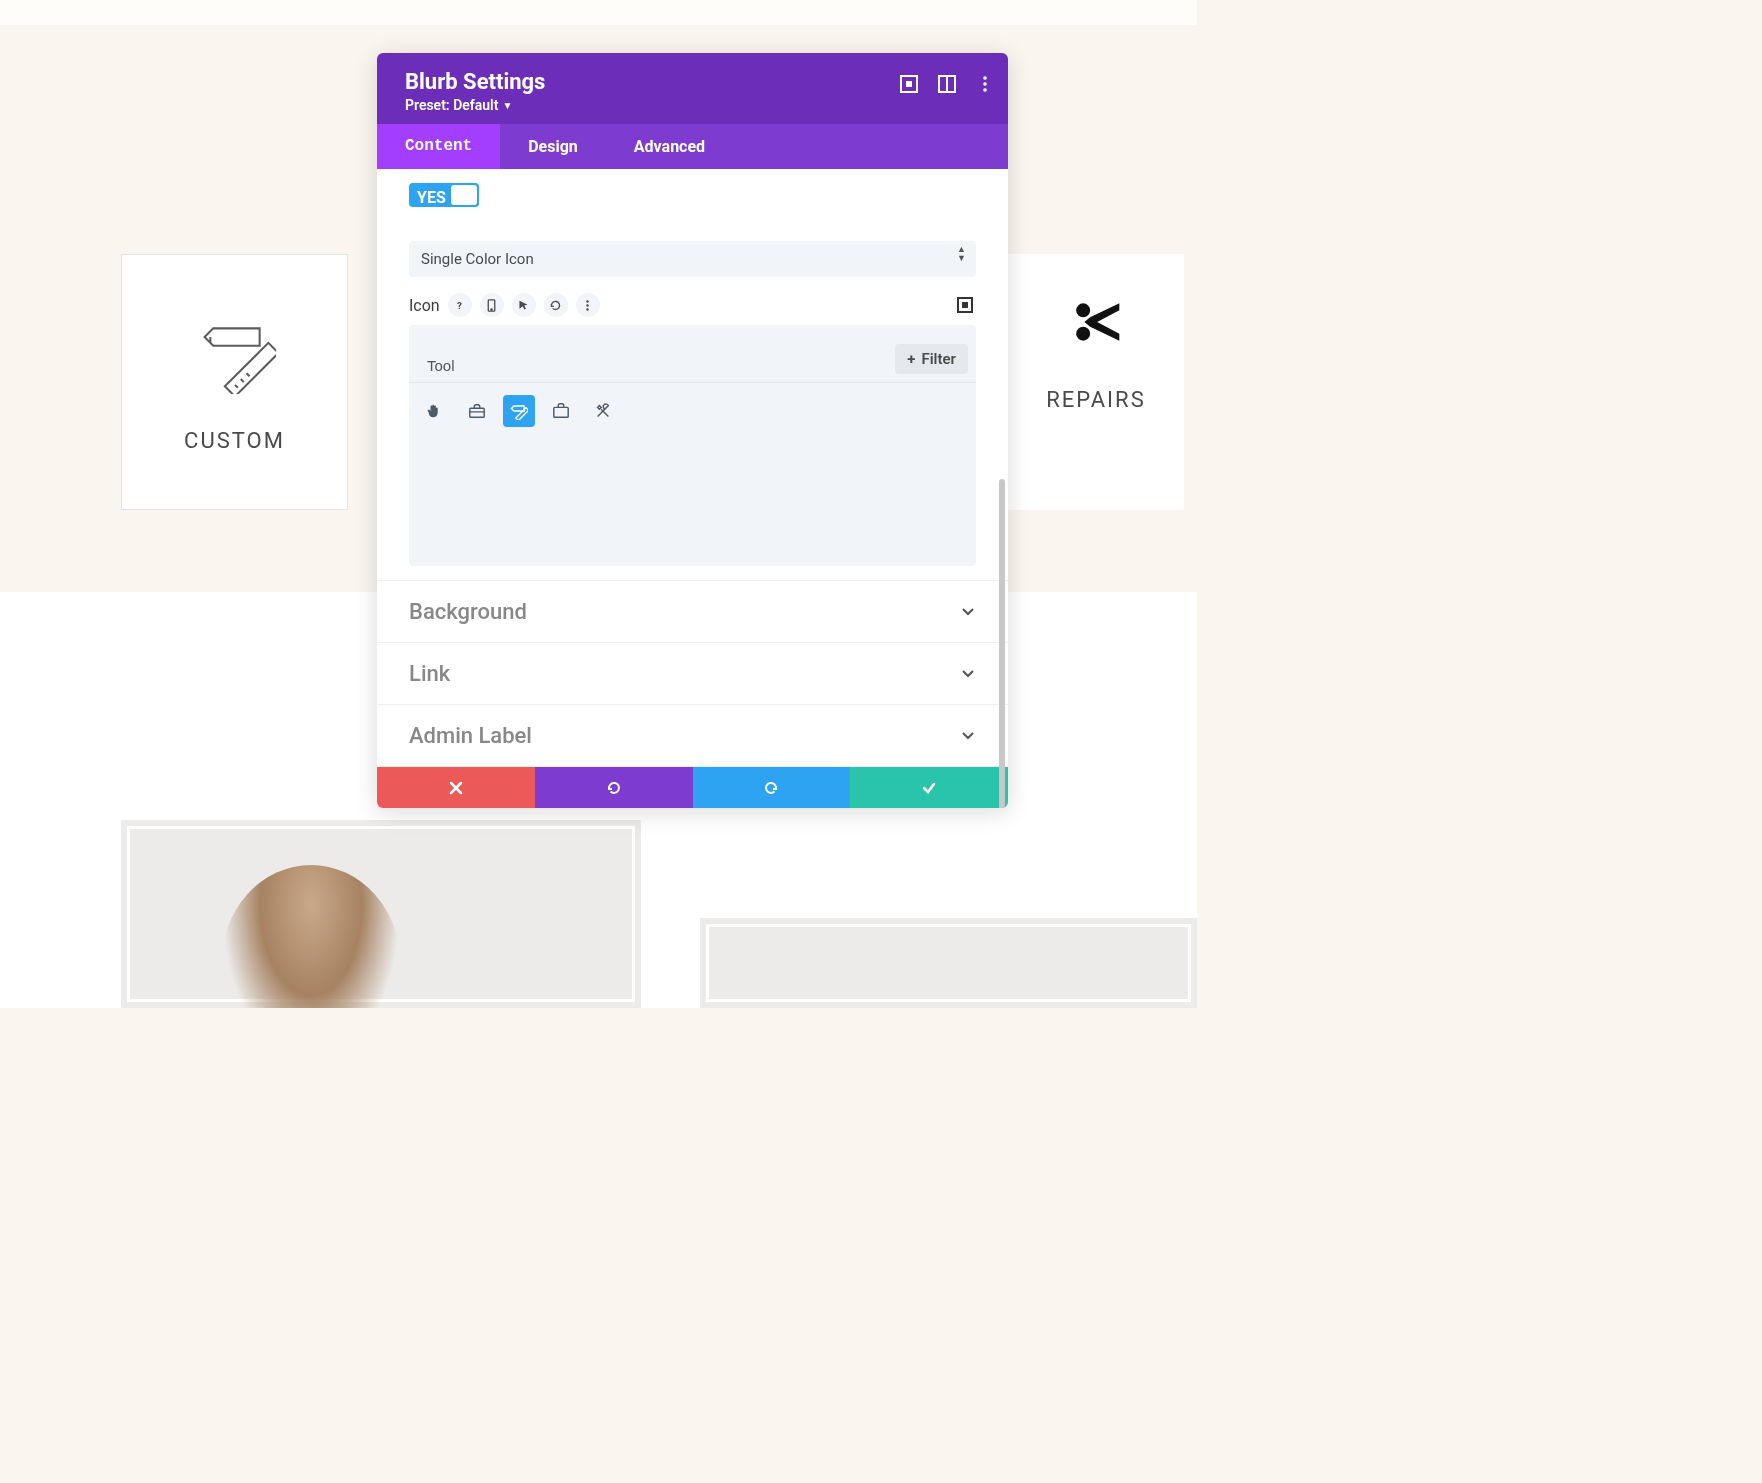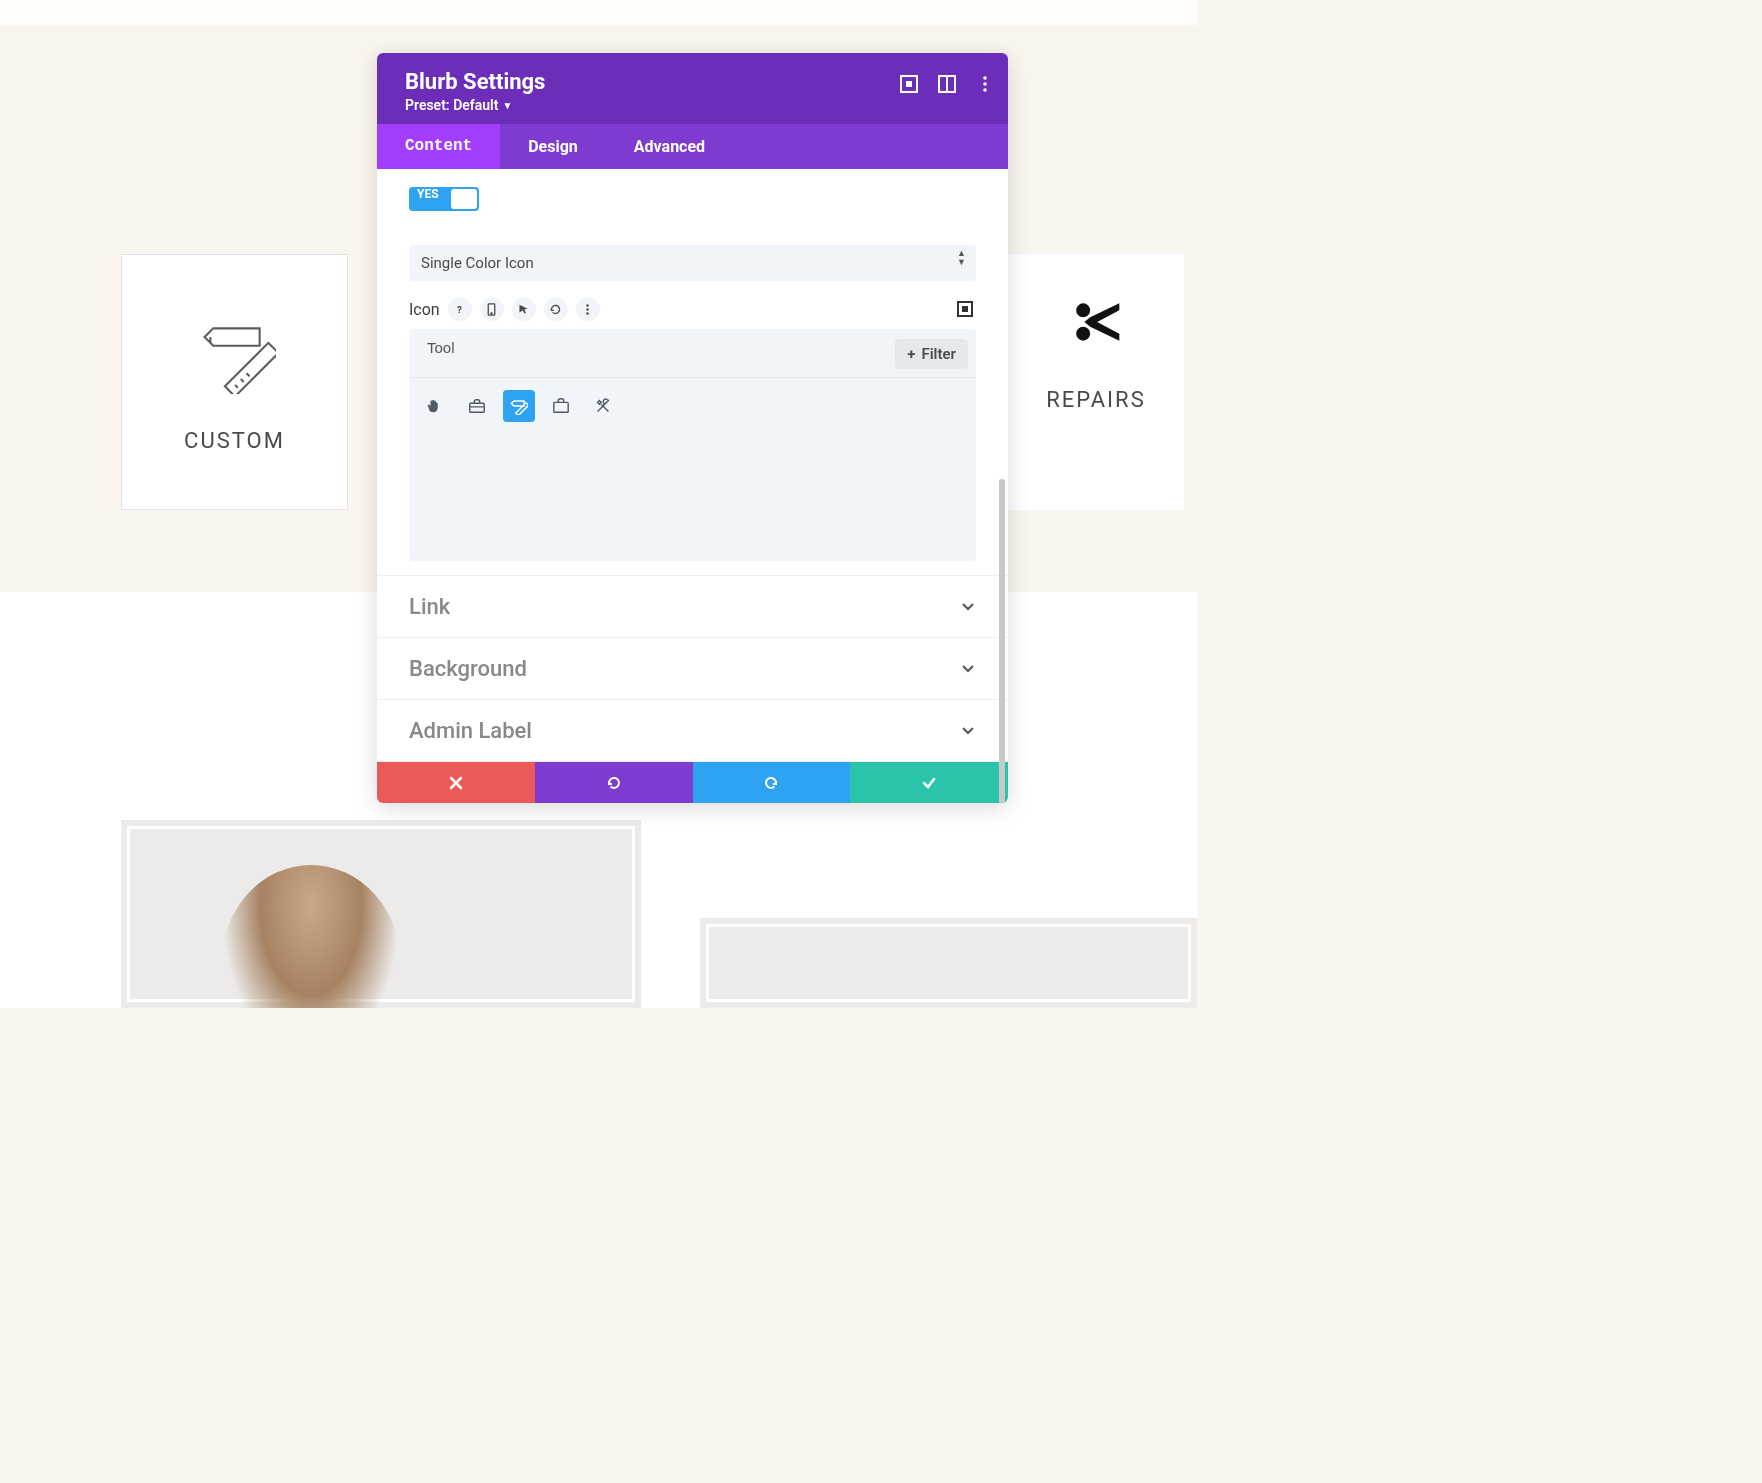--- a/index.html
+++ b/index.html
@@ -131,27 +131,27 @@
       position: relative;
       background: #fff;
       padding: 0 0 0 0;
     }
     .panel-inner {
       padding: 8px 20px 0 20px;
     }
 
     .toggle-row { padding: 6px 12px 14px 12px; }
     .toggle {
-      display: inline-flex; align-items: flex-start;
+      display: inline-flex; align-items: flex-end;
       background: #2ea3f2;
       border-radius: 4px;
       height: 24px;
       width: 70px;
       padding: 0 4px 0 8px;
-      color: #fff; font-size: 12px; font-weight: 700;
+      color: #fff; font-size: 16px; font-weight: 700;
       position: relative; cursor:pointer;
     }
     .toggle-knob {
       position: absolute; right: 2px; top: 2px;
       width: 26px; height: 20px;
       background: #fff; border-radius: 3px;
     }
 
     .field-label {
       font-size: 16px; color: #3c3c3c; font-weight: 500;
@@ -201,22 +201,22 @@
     }
     .expand-right svg { width: 16px; height: 16px; }
 
     .icon-area-wrap { padding: 0 12px 14px 12px; }
     .icon-area {
       background: #f1f5f9;
       border-radius: 4px;
       overflow: hidden;
     }
     .search-row {
-      display: flex; align-items: flex-start;
-      padding: 10px 8px 8px 18px;
+      display: flex; align-items: flex-end;
+      padding: 19px 8px 8px 18px;
       border-bottom: 1px solid #e3e7ec;
     }
     .search-row input {
       flex: 1;
       border: none; background: transparent;
       font-size: 15px; color: #555;
       outline: none;
     }
     .filter-btn {
       background: #e5e9ee;
@@ -454,27 +454,27 @@
                 </svg>
             </span>
           </div>
         </div>
       </div>
 
     </div>
 
     <div class="accordion">
       <div class="acc-row">
-        <span>Link</span>
+        <span>Background</span>
         <span class="chev"><svg viewBox="0 0 16 16" fill="none" stroke="currentColor" stroke-width="2">
               <polyline points="3,6 8,11 13,6"></polyline>
             </svg></span>
       </div>
       <div class="acc-row">
-        <span>Background</span>
+        <span>Link</span>
         <span class="chev"><svg viewBox="0 0 16 16" fill="none" stroke="currentColor" stroke-width="2">
               <polyline points="3,6 8,11 13,6"></polyline>
             </svg></span>
       </div>
       <div class="acc-row">
         <span>Admin Label</span>
         <span class="chev"><svg viewBox="0 0 16 16" fill="none" stroke="currentColor" stroke-width="2">
               <polyline points="3,6 8,11 13,6"></polyline>
             </svg></span>
       </div>

